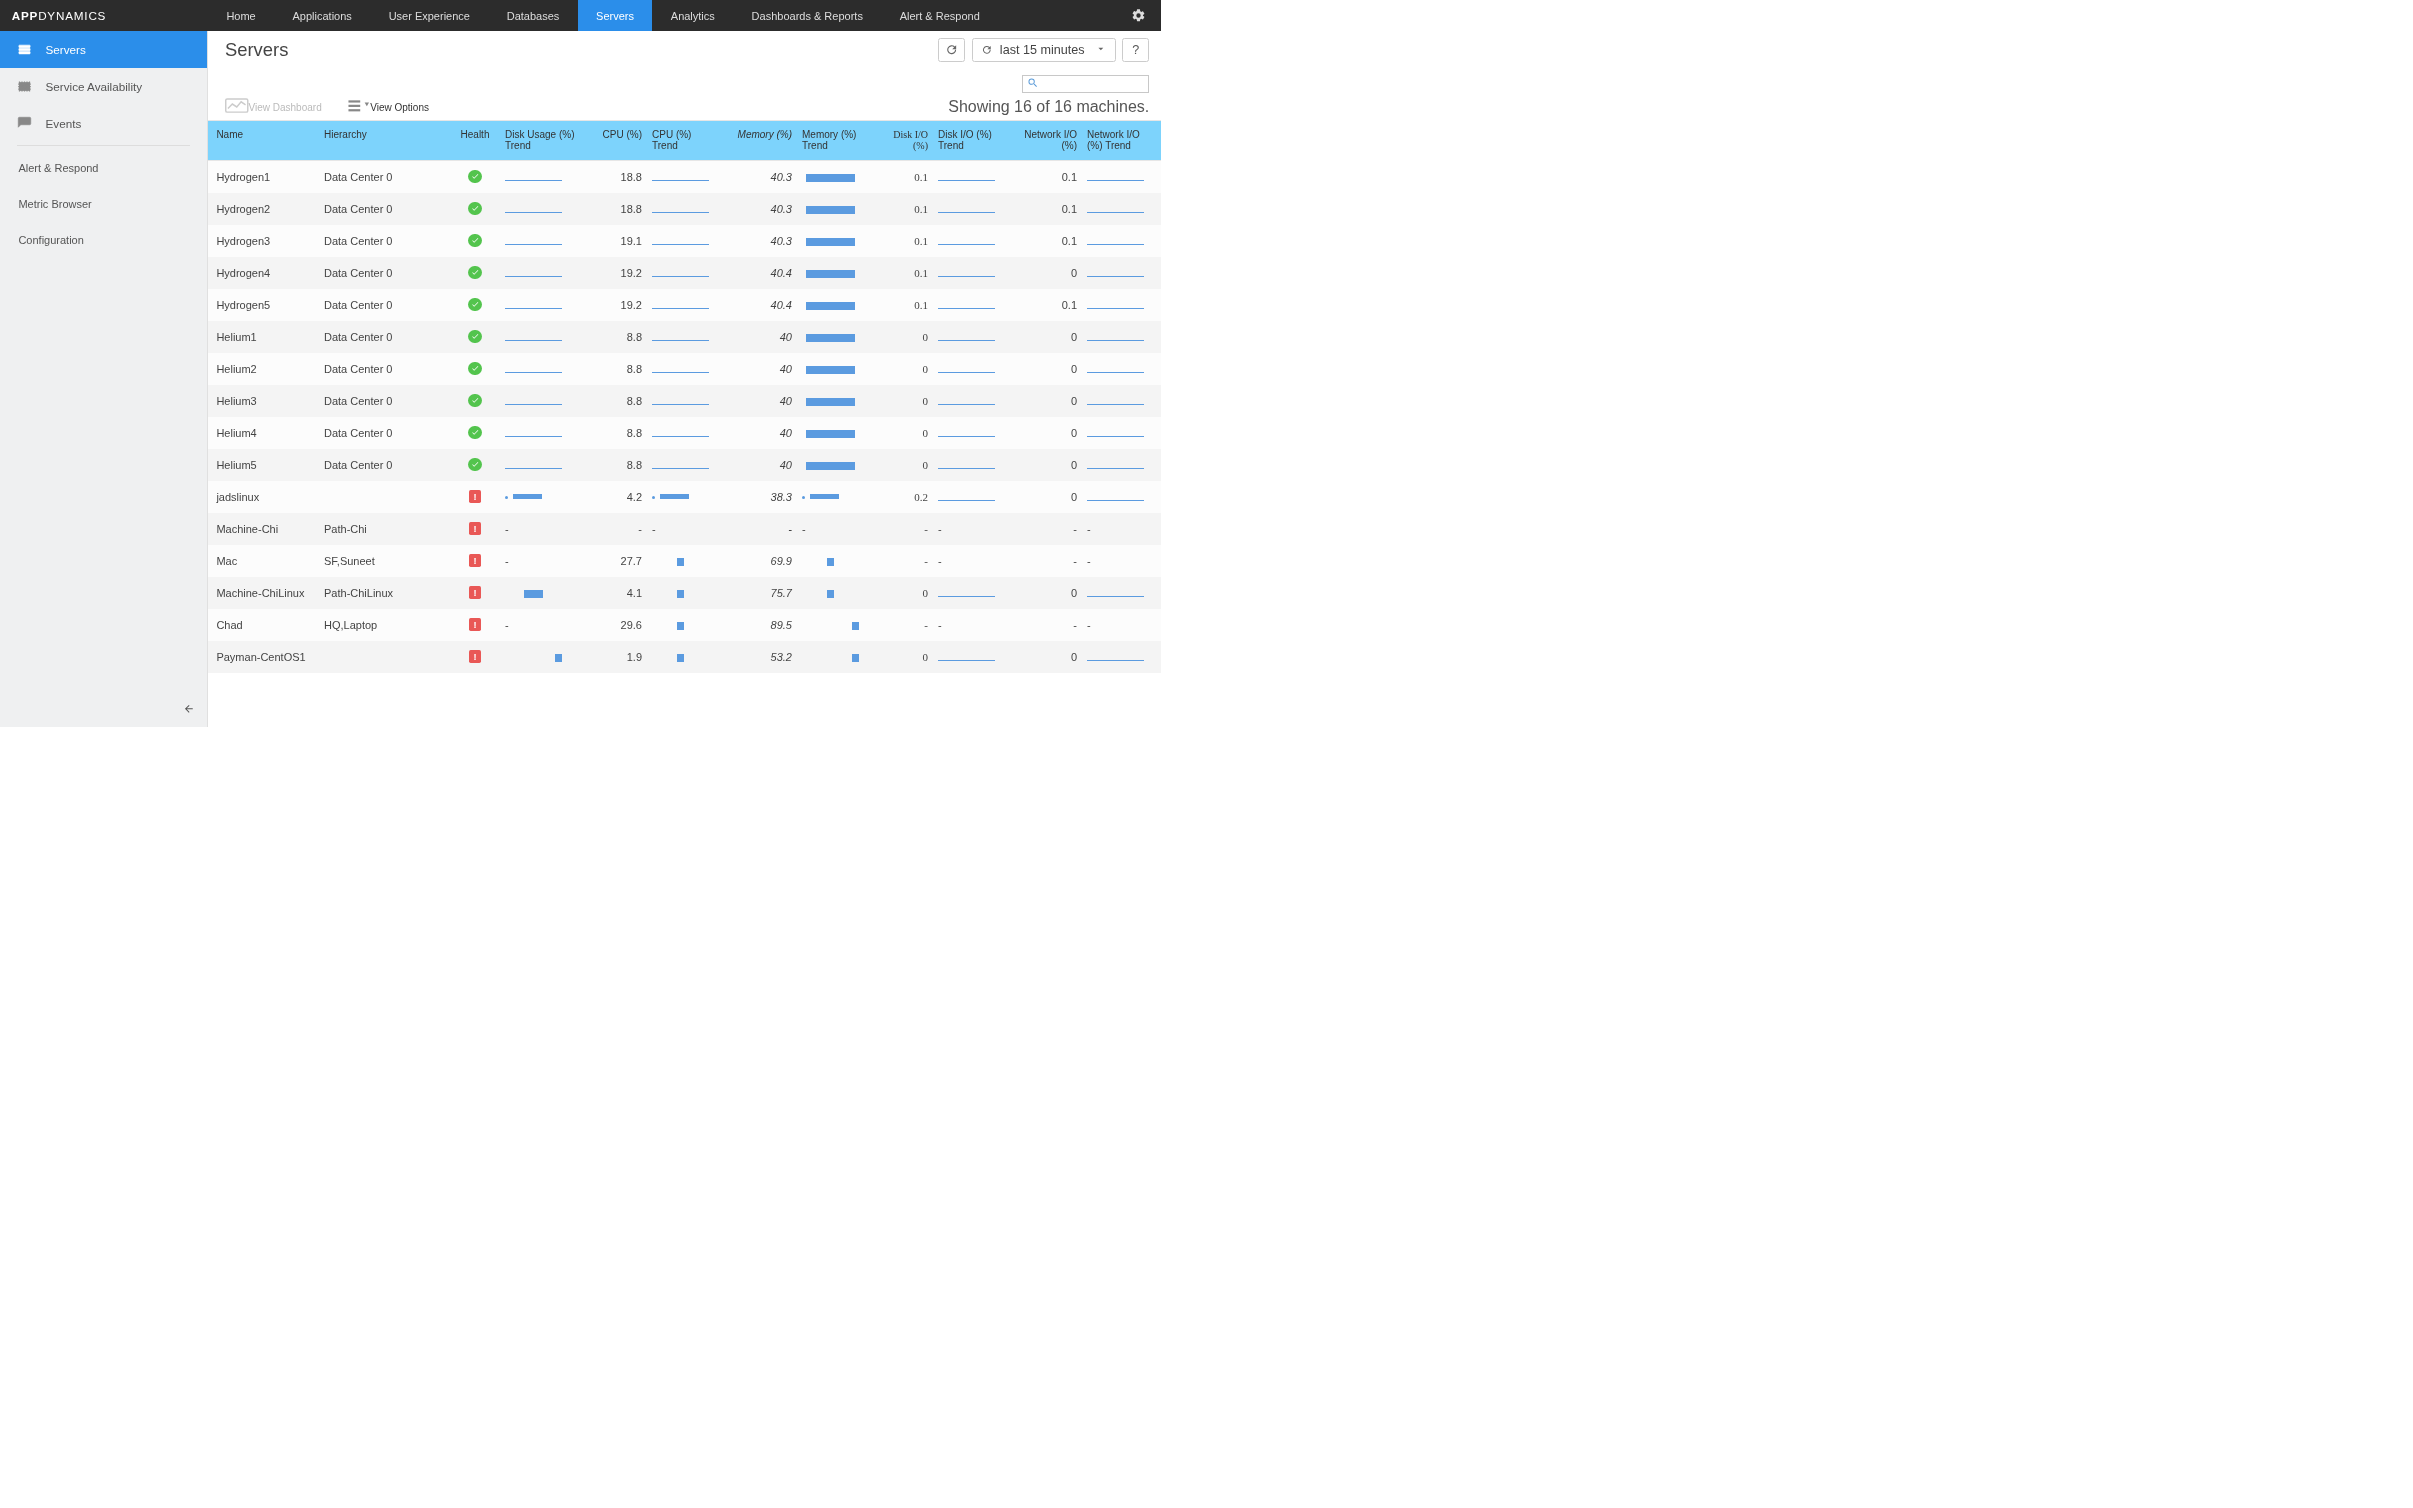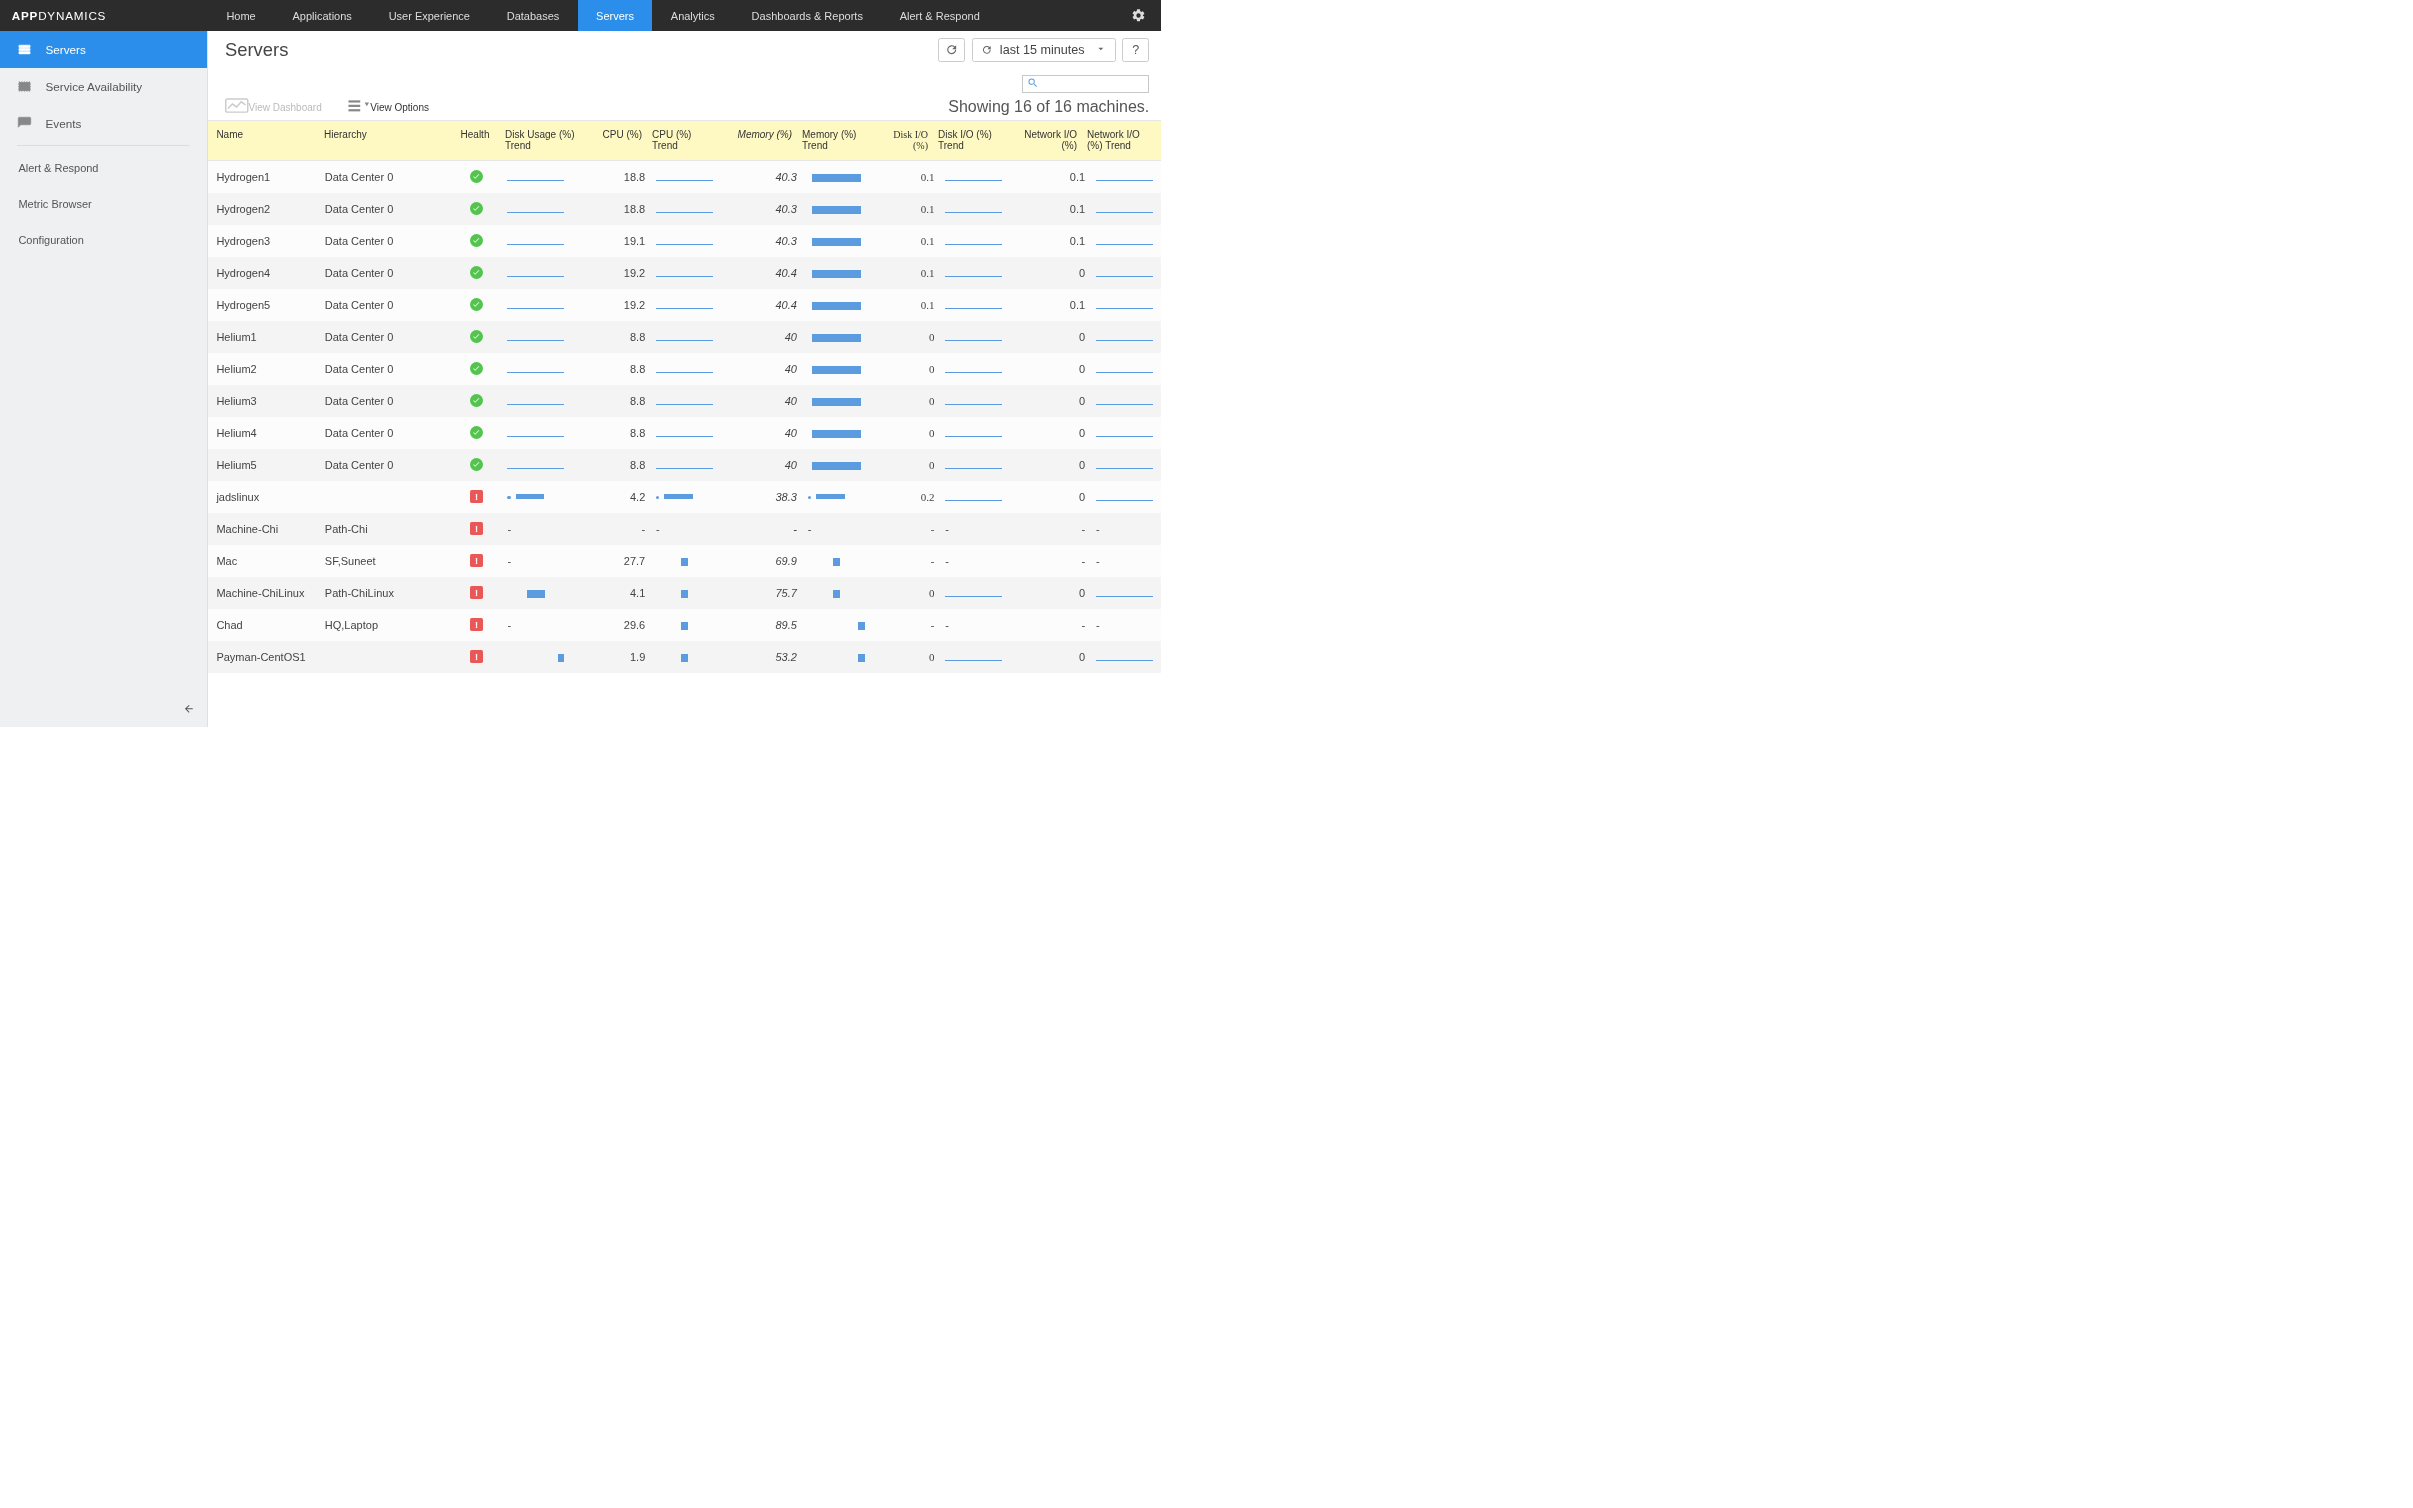--- a/index.html
+++ b/index.html
@@ -51,24 +51,24 @@
   .toolbtn svg { width: 23.5px; height: 17px; fill: #bbb; }
   .toolbtn.vopt svg { fill: #888; }
   .toolbar .spacer { flex: 1; }
   .showing { font-size: 16px; color: #555; white-space: nowrap; margin-top: 5px; }
   .searchwrap { display: flex; flex-direction: column; align-items: flex-end; }
   .search { display: flex; align-items: center; border: 1.7px solid #c8c8c8; width: 127px; height: 18.4px; background: #fff; }
   .search svg { width: 11.7px; height: 11.7px; fill: #5b9bd8; margin-left: 3.4px; }
 
   
   .tablewrap { margin-top: 3.4px; }
-  .thead { display: flex; background: #fef9c3; border-bottom: 0.8px solid #e6e6e6; border-top: 0.8px solid #e6e6e6; }
+  .thead { display: flex; background: #7dd3fc; border-bottom: 0.8px solid #e6e6e6; border-top: 0.8px solid #e6e6e6; }
   .th { font-size: 10px; color: #333; padding: 8.4px 5px; display: flex; align-items: flex-start; }
   .th.right { justify-content: flex-end; text-align: right; }
-  .tbody .tr { display: flex; height: 32px; align-items: center; justify-content: space-between; }
+  .tbody .tr { display: flex; height: 32px; align-items: center; }
   .tbody .tr:nth-child(odd) { background: #fcfcfc; }
   .tbody .tr:nth-child(even) { background: #f4f4f4; }
   .td { font-size: 11px; color: #444; padding: 0 5px; display: flex; align-items: center; }
   .td.right { justify-content: flex-end; }
   .c-name { width: 111px; padding-left: 8.4px; }
   .c-hier { width: 131px; }
   .c-health { width: 50px; justify-content: center; }
   .c-dut { width: 91px; }
   .c-cpu { width: 56px; }
   .c-cput { width: 75px; }

